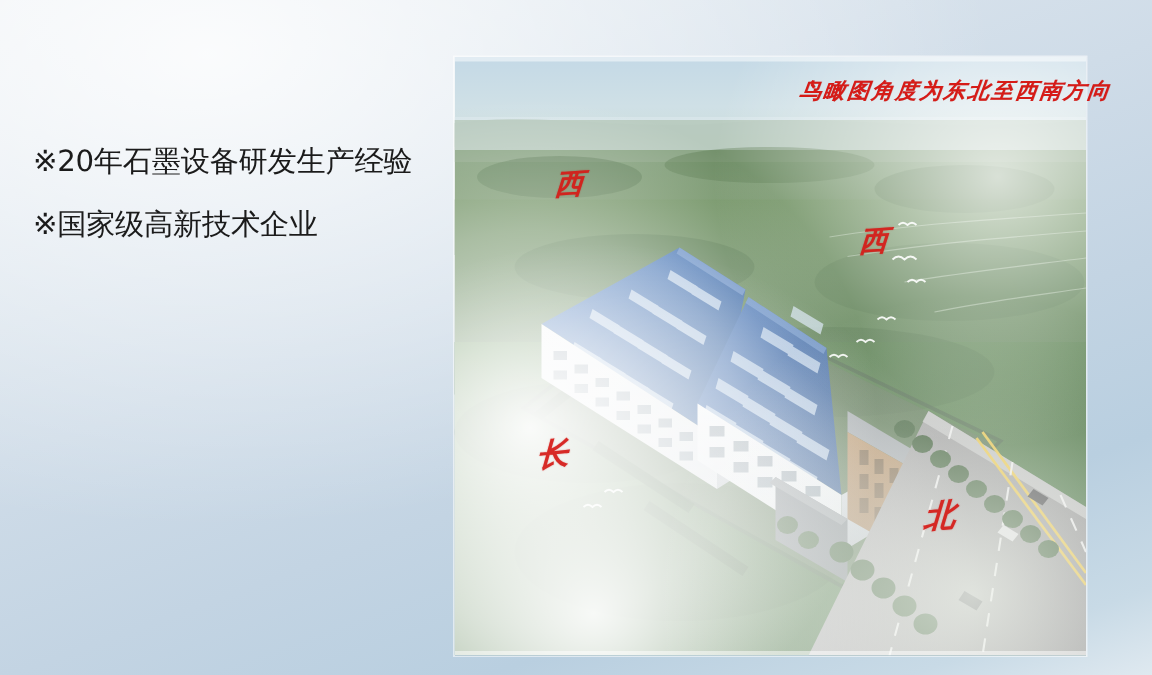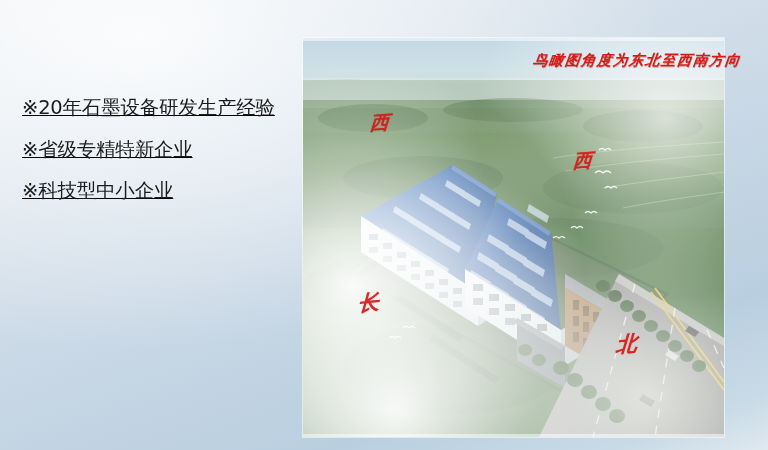--- a/index.html
+++ b/index.html
@@ -39,21 +39,20 @@
     pointer-events: none;
   }
 
   
   #bullets {
     position: absolute;
     left: 22px;
     top: 98px;
     width: 275px;
     z-index: 4;
-    text-decoration: underline;
   }
   .bullet {
     font-size: 19.5px;
     line-height: 1.0;
     color: #1b1b1b;
     white-space: nowrap;
     margin-bottom: 22px;
     letter-spacing: -0.2px;
     font-family: "DejaVu Sans", "Liberation Sans", sans-serif;
   }
@@ -103,22 +102,21 @@
   #dir-long       { left: 358px; top: 289px; font-size: 21px; transform: skewX(-8deg) rotate(-6deg); }
   #dir-north      { left: 616px; top: 330px; font-size: 21px; transform: skewX(-8deg) rotate(-5deg); }
 </style>
 </head>
 <body>
 
 <div id="slide">
 
   <div id="bullets">
     <div class="bullet">※20年石墨设备研发生产经验</div>
-    <div class="bullet">※省级专精特新企业</div>
-    <div class="bullet">※科技型中小企业</div>
+    <div class="bullet">※国家级高新技术企业</div>
   </div>
 
   <div id="photo">
     <svg viewBox="0 0 421 399" preserveAspectRatio="none">
       <defs>
         <linearGradient id="skyG" x1="0" y1="0" x2="0" y2="1">
           <stop offset="0%" stop-color="#c4d9e6"></stop>
           <stop offset="55%" stop-color="#cfe0e6"></stop>
           <stop offset="100%" stop-color="#cbdcd8"></stop>
         </linearGradient>

